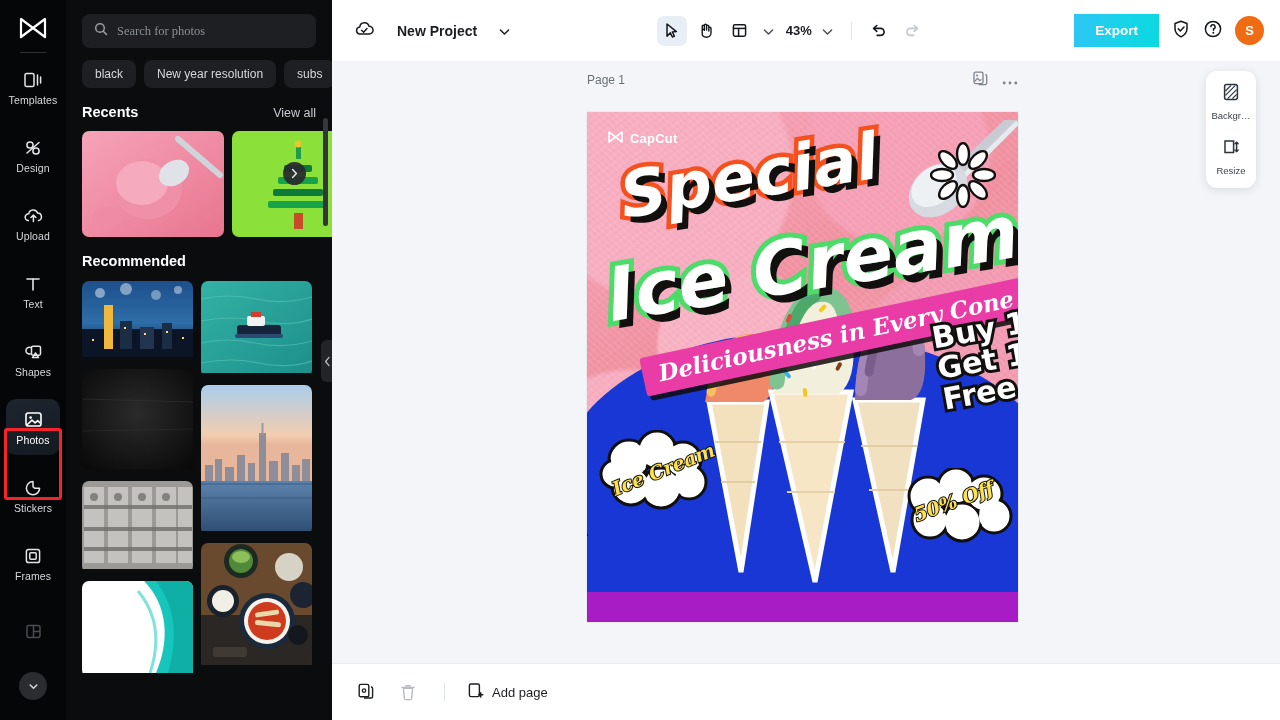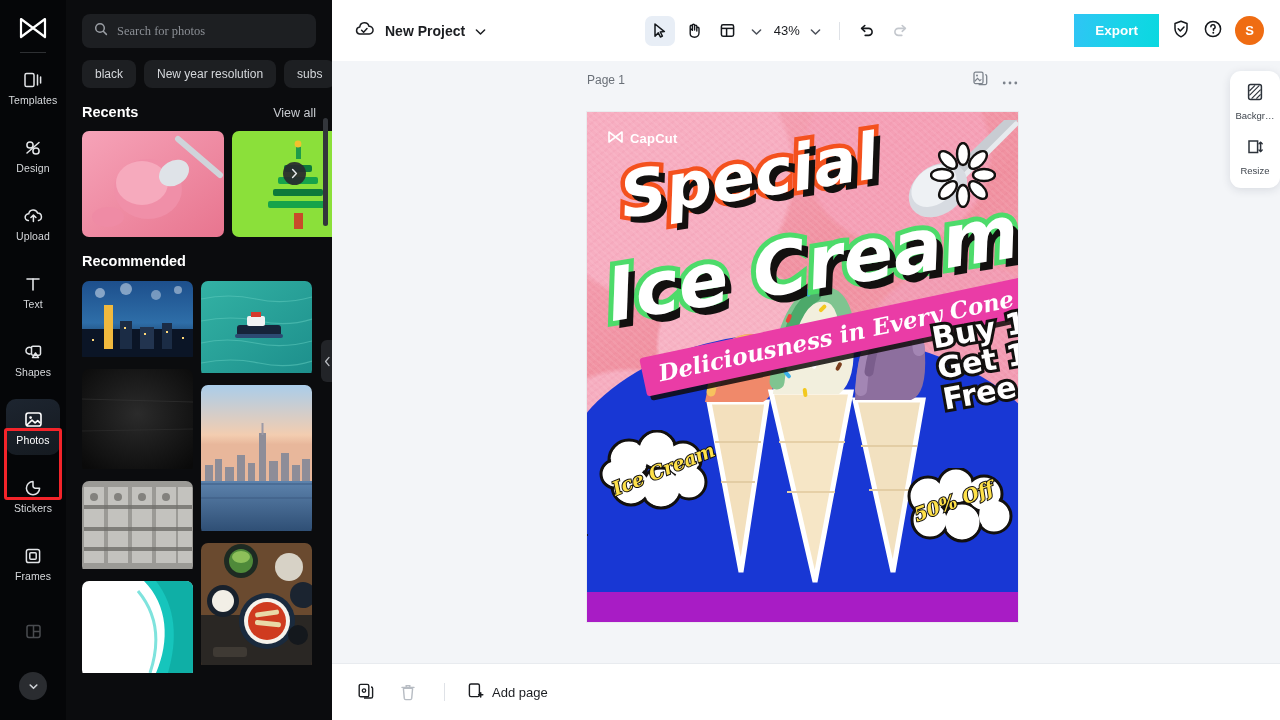--- a/index.html
+++ b/index.html
@@ -89,29 +89,29 @@
     background: #222428; border-radius: 6px 0 0 6px;
     display: flex; align-items: center; justify-content: center; cursor: pointer; z-index: 6;
   }
 
   
   .main { flex: 1; height: 720px; display: flex; flex-direction: column; background: #f3f5f8; }
   .topbar {
     height: 61px; background: #ffffff; display: flex; align-items: center;
     padding: 0 16px 0 22px; gap: 10px; flex: 0 0 61px;
   }
-  .proj { display: flex; align-items: center; gap: 10px; cursor: pointer; }
+  .proj { display: flex; align-items: center; gap: 22px; cursor: pointer; }
   .proj-name { font-size: 14px; font-weight: bold; color: #1b1d21; }
   .tool-group { display: flex; align-items: center; gap: 4px; margin: 0 auto; }
   .tbtn {
     width: 30px; height: 30px; border-radius: 7px; display: flex;
     align-items: center; justify-content: center; cursor: pointer;
   }
   .tbtn.sel { background: #e8eef6; }
-  .zoom-val { font-size: 13px; font-weight: normal; color: #1b1d21; margin-left: 4px; cursor: pointer; }
+  .zoom-val { font-size: 13px; font-weight: bold; color: #1b1d21; margin-left: 4px; cursor: pointer; }
   .vsep { width: 1px; height: 18px; background: #dfe2e7; margin: 0 8px; }
   .right-group { display: flex; align-items: center; gap: 12px; }
   .export-btn {
     height: 33px; padding: 0 21px; border-radius: 0; border: none;
     background: linear-gradient(100deg,#30c4f5 0%, #18d4e8 55%, #0ad8e0 100%);
     color: #ffffff; font-size: 13.5px; font-weight: bold; cursor: pointer;
     font-family: "Liberation Sans", sans-serif;
   }
   .avatar {
     width: 29px; height: 29px; border-radius: 50%; background: #ef6c12;
@@ -200,21 +200,21 @@
   .bubble {
     position: absolute; color: #ffe24a; font-family: "DejaVu Serif", serif;
     font-style: italic; font-weight: bold; white-space: nowrap;
     -webkit-text-stroke: 2px #12100f; paint-order: stroke fill;
   }
   .cones { position: absolute; left: 88px; bottom: 30px; width: 270px; height: 350px; }
   .starburst { position: absolute; left: -14px; bottom: 58px; width: 34px; height: 40px; }
 
   
   .rtools {
-    position: absolute; right: 0; top: 10px; width: 50px;
+    position: absolute; right: 24px; top: 10px; width: 50px;
     background: #ffffff; border-radius: 11px; padding: 11px 0 12px;
     display: flex; flex-direction: column; align-items: center; gap: 16px;
     box-shadow: 0 2px 10px rgba(25,35,60,.12);
   }
   .rtool { display: flex; flex-direction: column; align-items: center; gap: 4px; cursor: pointer; }
   .rtool .rlbl { font-size: 9.5px; color: #3f454d; max-width: 46px; text-align: center;
     overflow: hidden; white-space: nowrap; }
 
   
   .bottombar {

